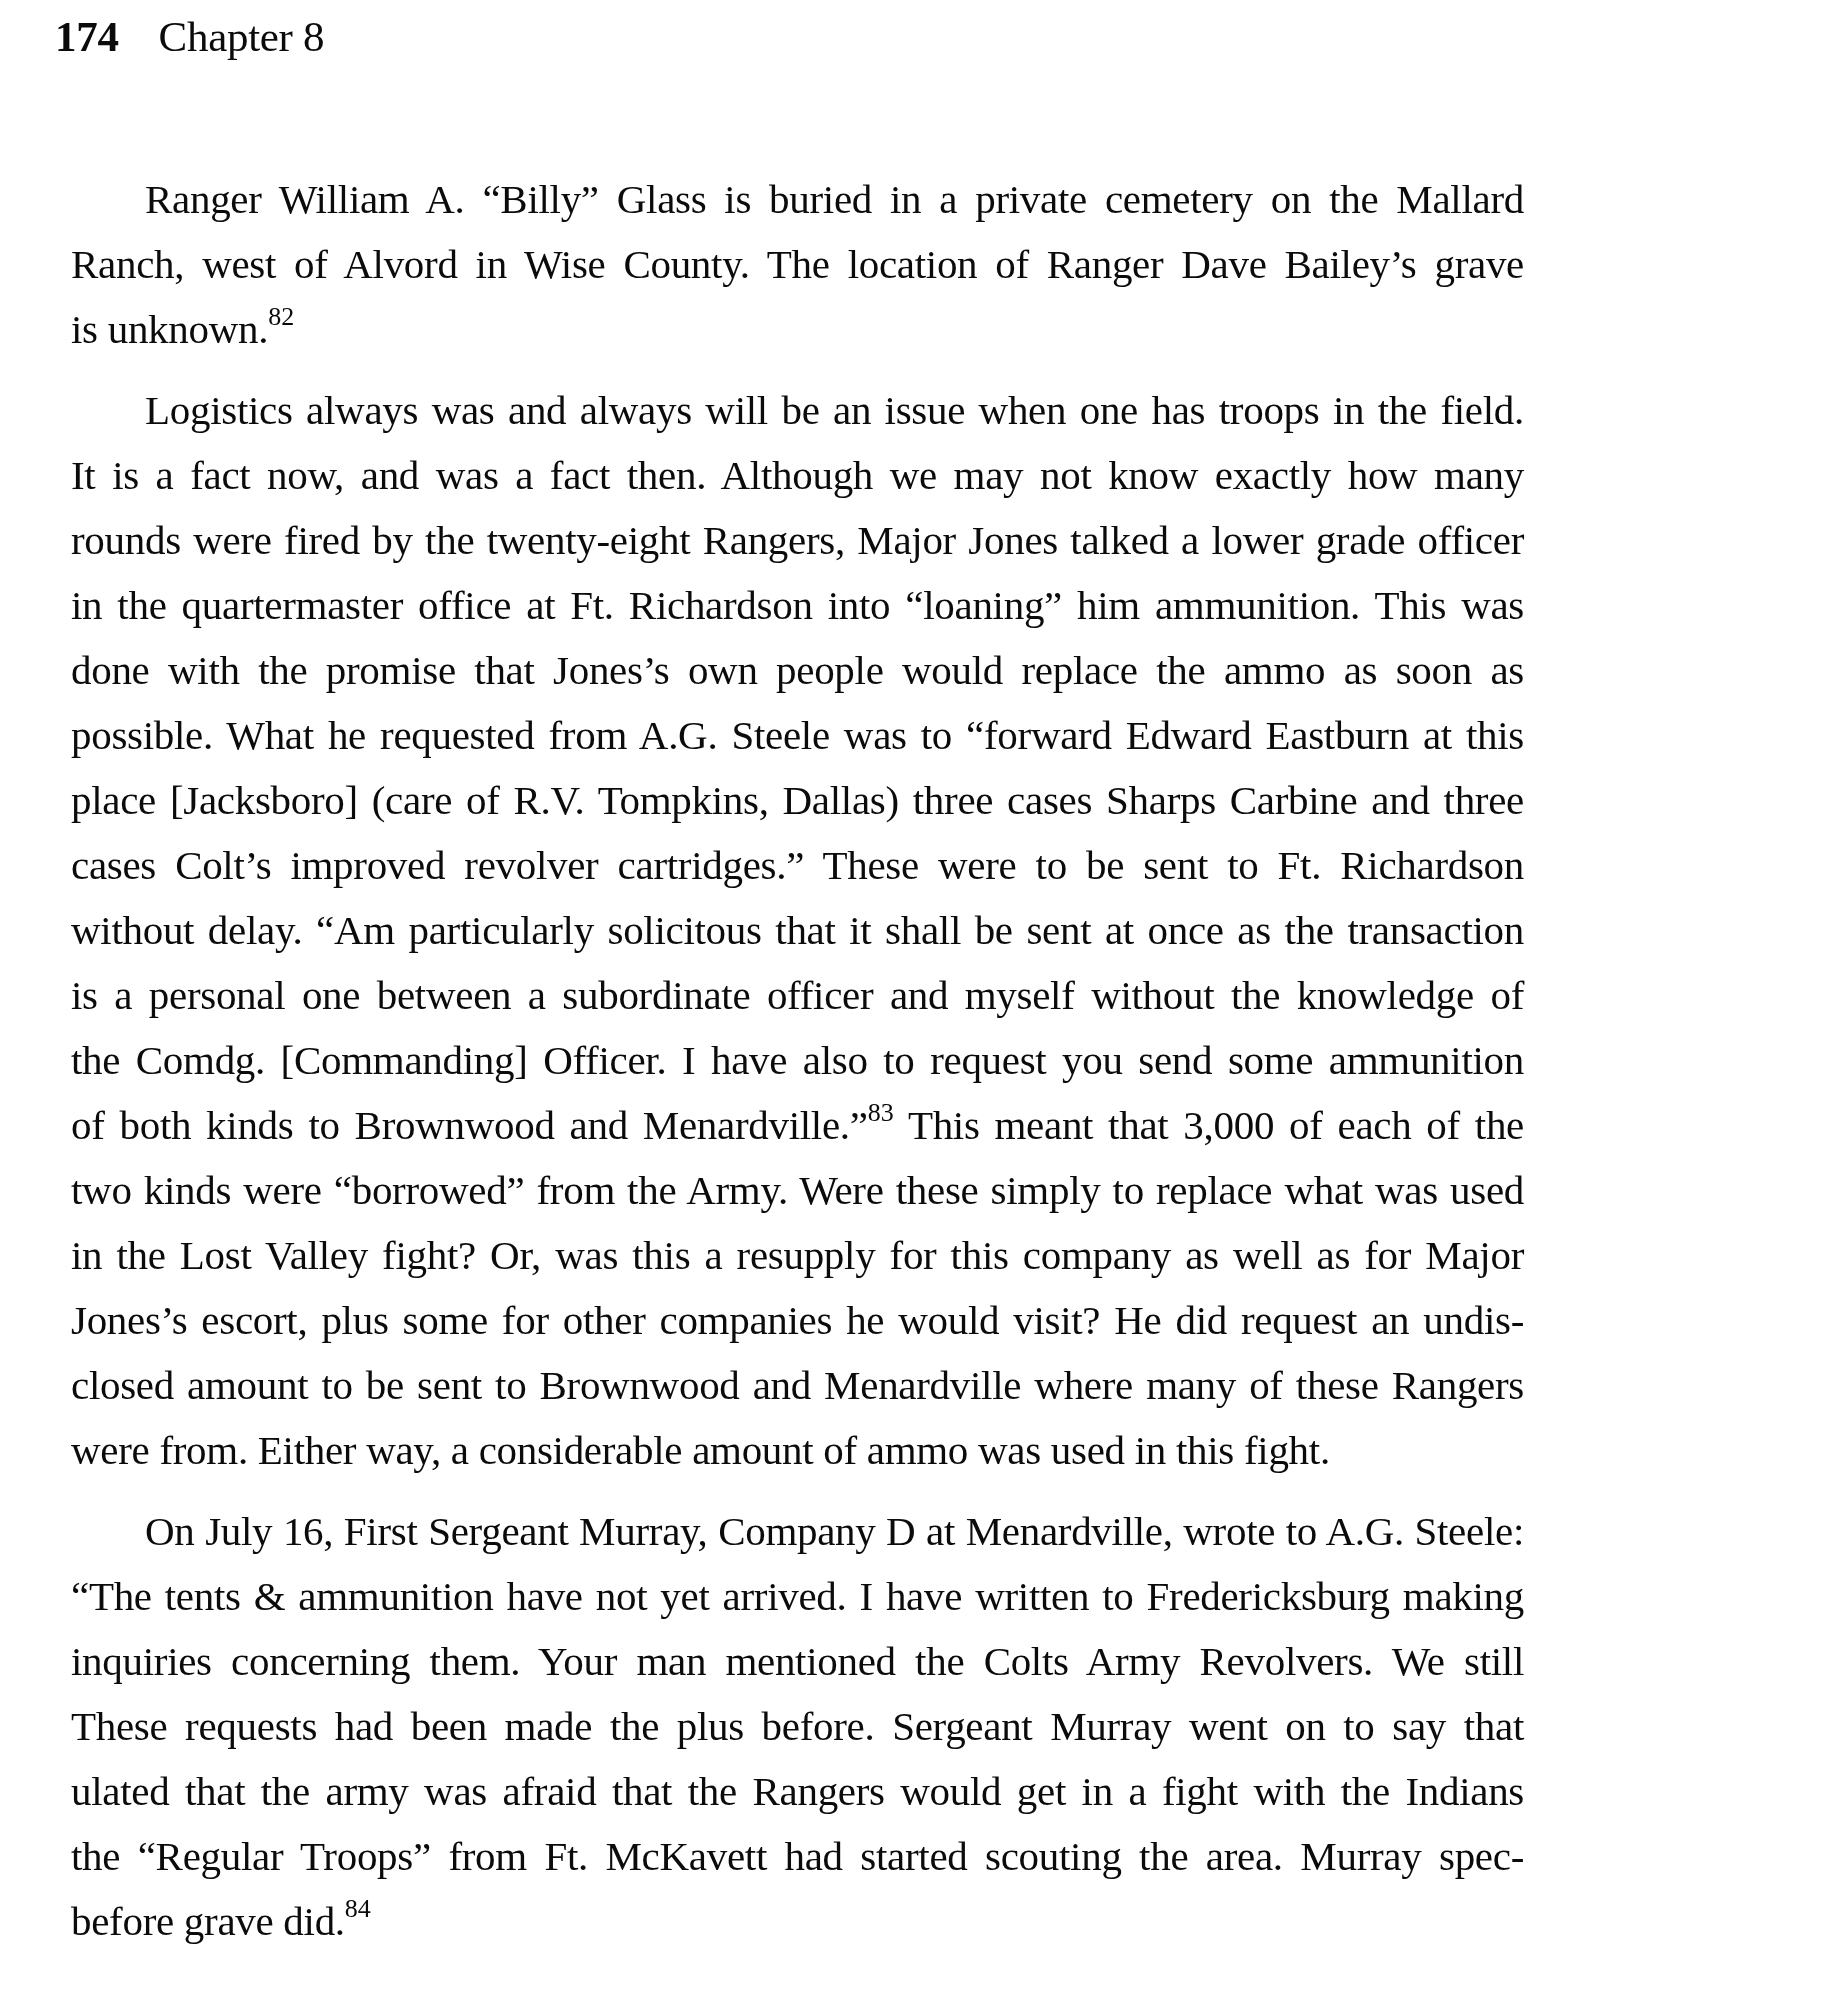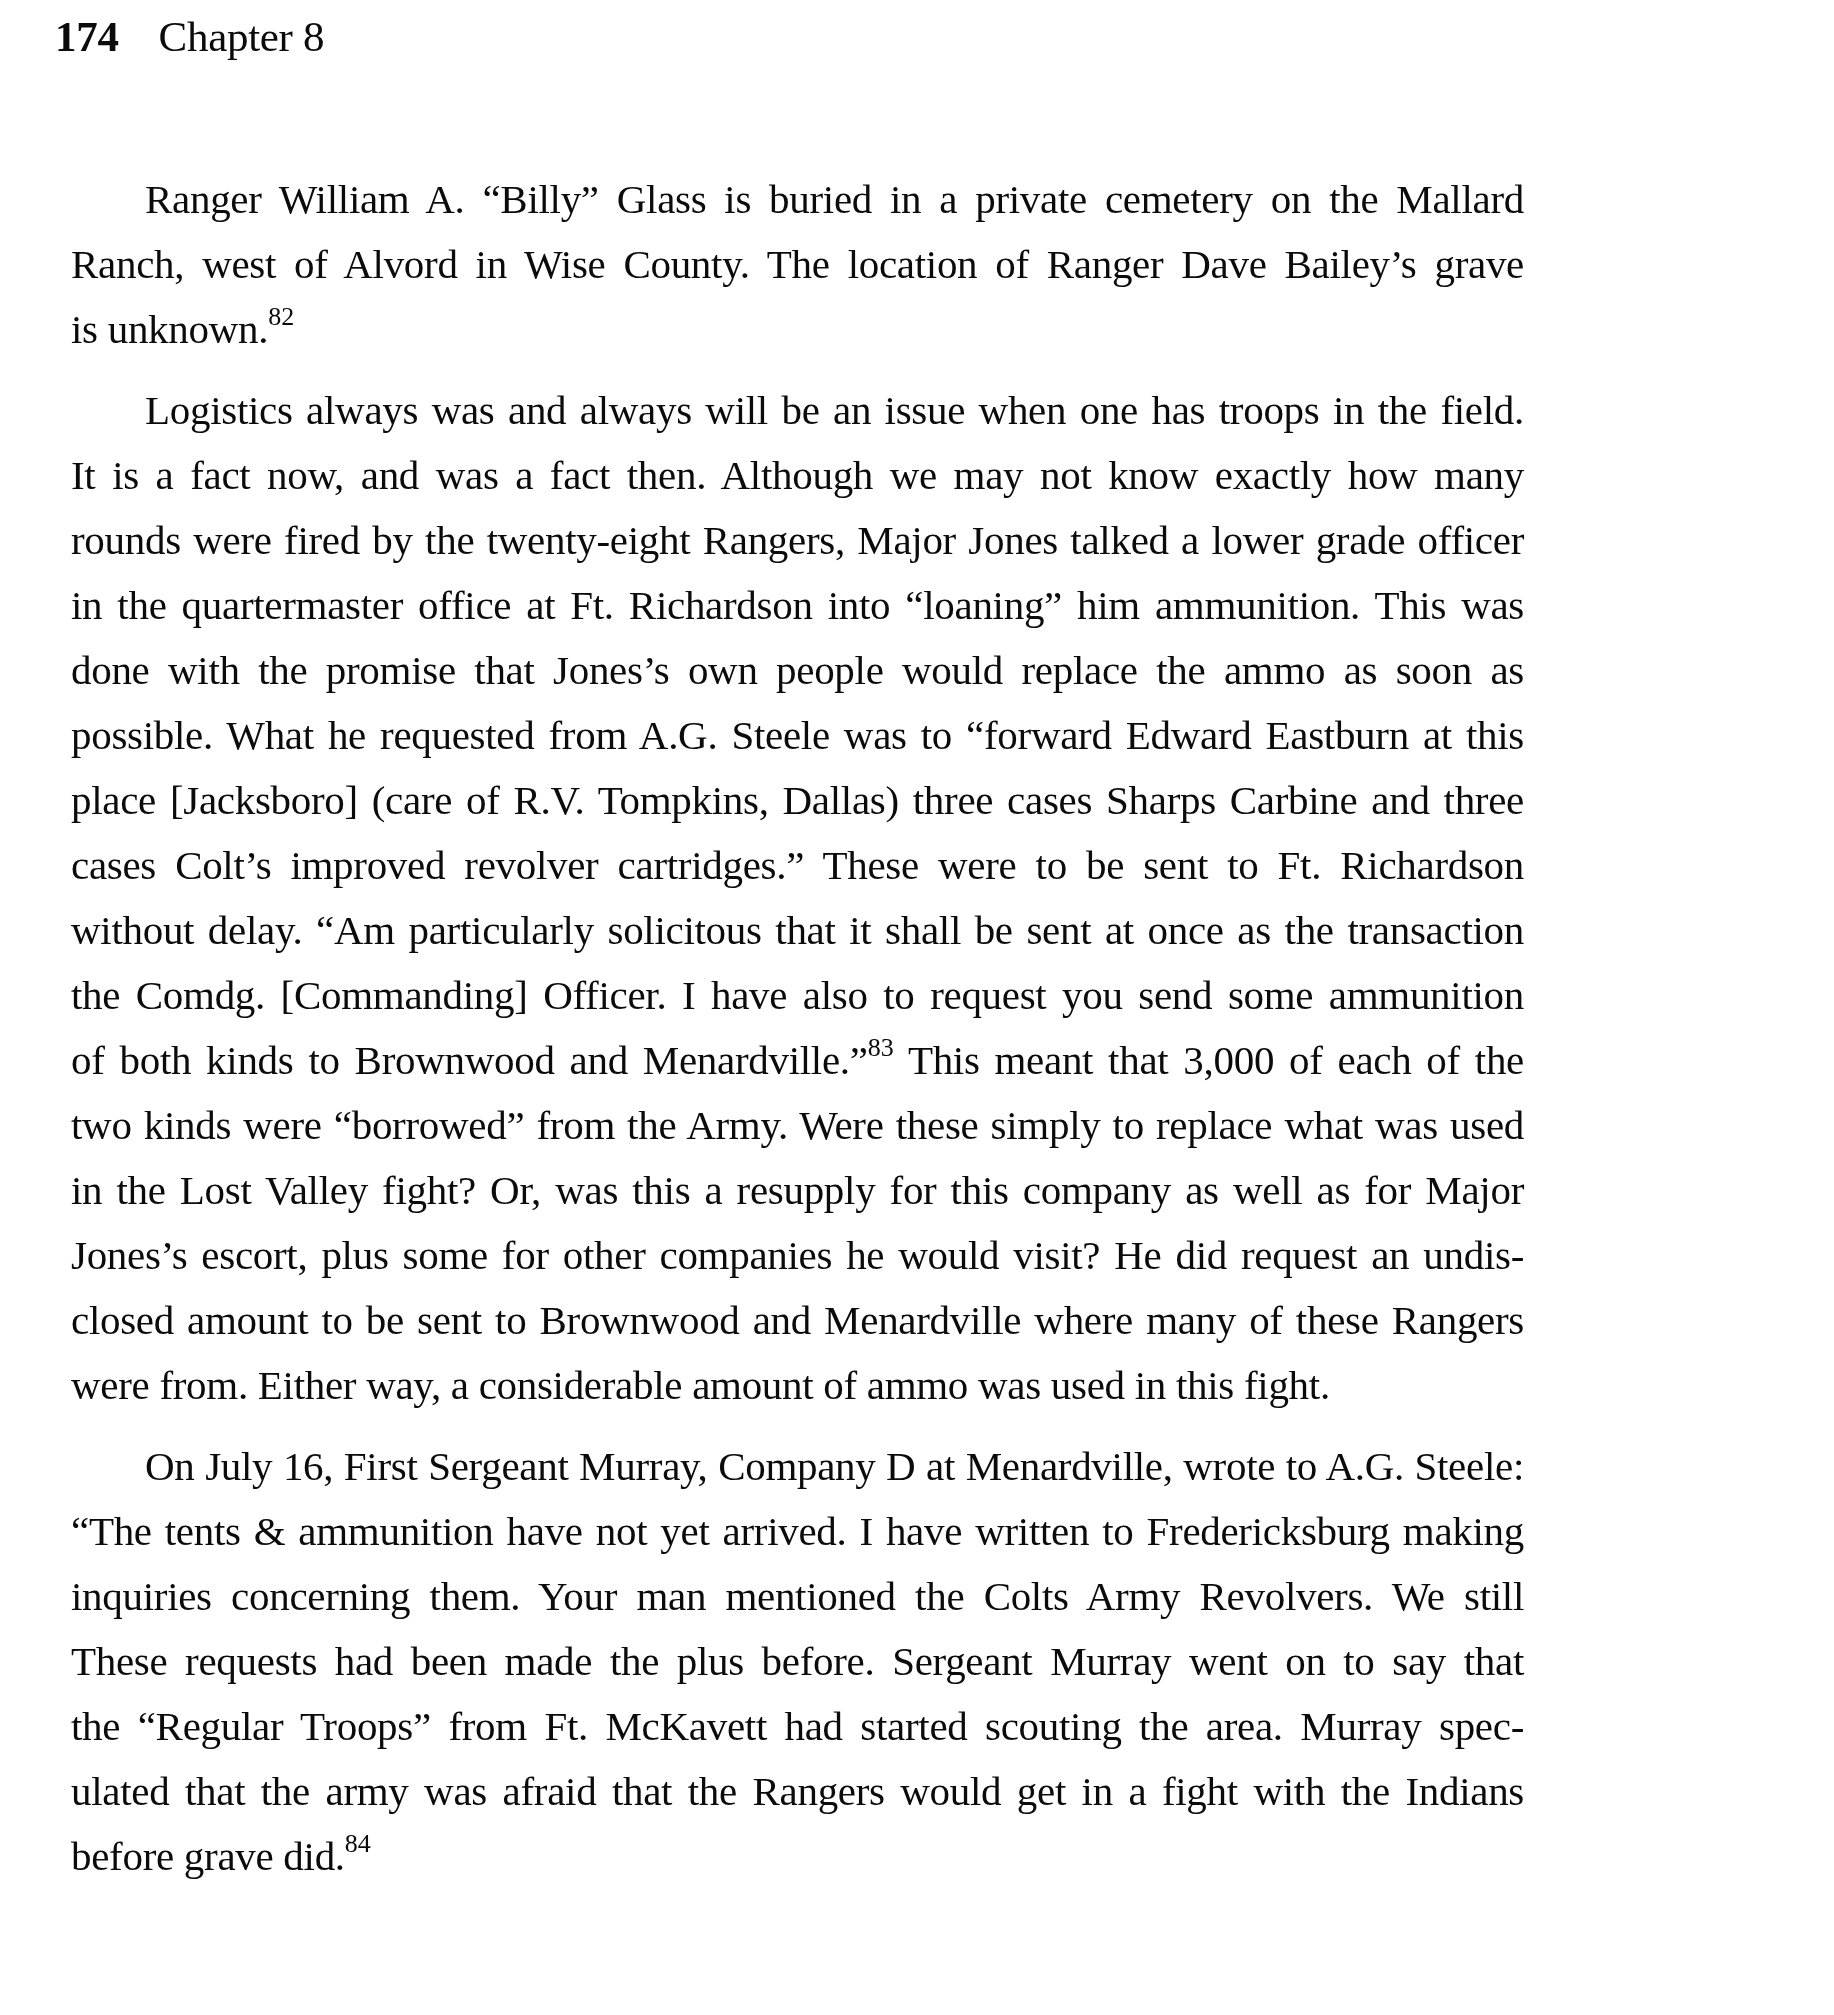--- a/index.html
+++ b/index.html
@@ -75,32 +75,33 @@
       <div class="paragraph">
         <div class="line first"><span>Logistics always was and always will be an issue when one has troops in the field.</span></div>
         <div class="line"><span>It is a fact now, and was a fact then. Although we may not know exactly how many</span></div>
         <div class="line"><span>rounds were fired by the twenty-eight Rangers, Major Jones talked a lower grade officer</span></div>
         <div class="line"><span>in the quartermaster office at Ft. Richardson into “loaning” him ammunition. This was</span></div>
         <div class="line"><span>done with the promise that Jones’s own people would replace the ammo as soon as</span></div>
         <div class="line"><span>possible. What he requested from A.G. Steele was to “forward Edward Eastburn at this</span></div>
         <div class="line"><span>place [Jacksboro] (care of R.V. Tompkins, Dallas) three cases Sharps Carbine and three</span></div>
         <div class="line"><span>cases Colt’s improved revolver cartridges.” These were to be sent to Ft. Richardson</span></div>
         <div class="line"><span>without delay. “Am particularly solicitous that it shall be sent at once as the transaction</span></div>
+        <div class="line"><span>is a personal one between a subordinate officer and myself without the knowledge of</span></div>
         <div class="line"><span>the Comdg. [Commanding] Officer. I have also to request you send some ammunition</span></div>
         <div class="line"><span>of both kinds to Brownwood and Menardville.”</span><sup>83</sup><span> This meant that 3,000 of each of the</span></div>
         <div class="line"><span>two kinds were “borrowed” from the Army. Were these simply to replace what was used</span></div>
         <div class="line"><span>in the Lost Valley fight? Or, was this a resupply for this company as well as for Major</span></div>
         <div class="line"><span>Jones’s escort, plus some for other companies he would visit? He did request an undis-</span></div>
         <div class="line"><span>closed amount to be sent to Brownwood and Menardville where many of these Rangers</span></div>
         <div class="line last"><span>were from. Either way, a considerable amount of ammo was used in this fight.</span></div>
       </div>
       <div class="paragraph">
         <div class="line first"><span>On July 16, First Sergeant Murray, Company D at Menardville, wrote to A.G. Steele:</span></div>
         <div class="line"><span>“The tents &amp; ammunition have not yet arrived. I have written to Fredericksburg making</span></div>
         <div class="line"><span>inquiries concerning them. Your man mentioned the Colts Army Revolvers. We still</span></div>
         <div class="line"><span>These requests had been made the plus before. Sergeant Murray went on to say that</span></div>
+        <div class="line"><span>ulated that the army was afraid that the Rangers would get in a fight with the Indians</span></div>
         <div class="line"><span>the “Regular Troops” from Ft. McKavett had started scouting the area. Murray spec-</span></div>
-        <div class="line"><span>ulated that the army was afraid that the Rangers would get in a fight with the Indians</span></div>
         <div class="line last"><span>before grave did.</span><sup>84</sup></div>
       </div>
     </div>
 </div>
 
 
 </body></html>

